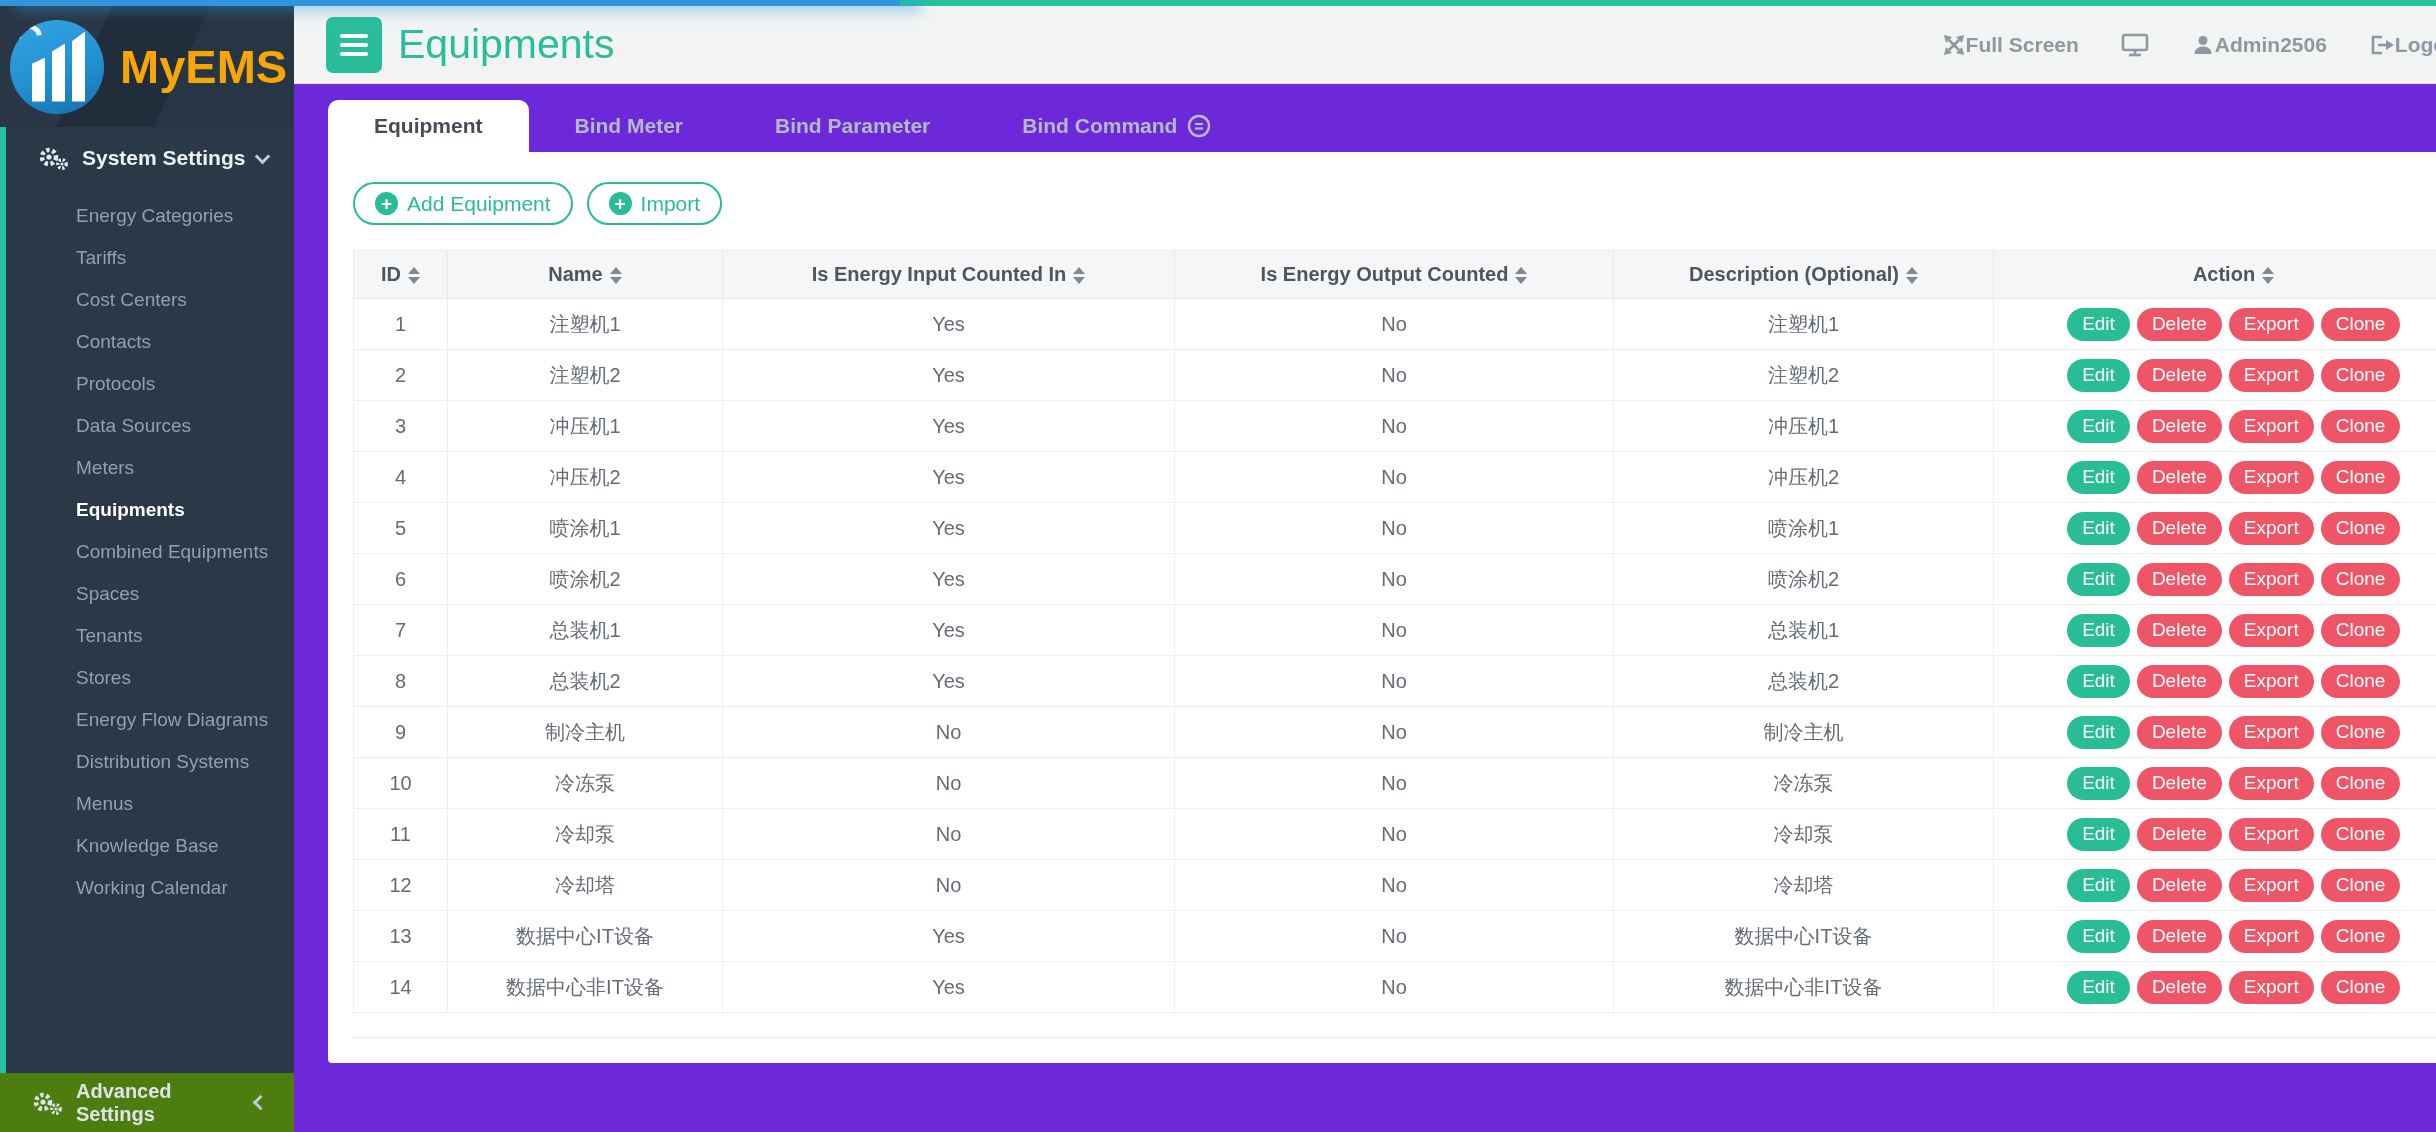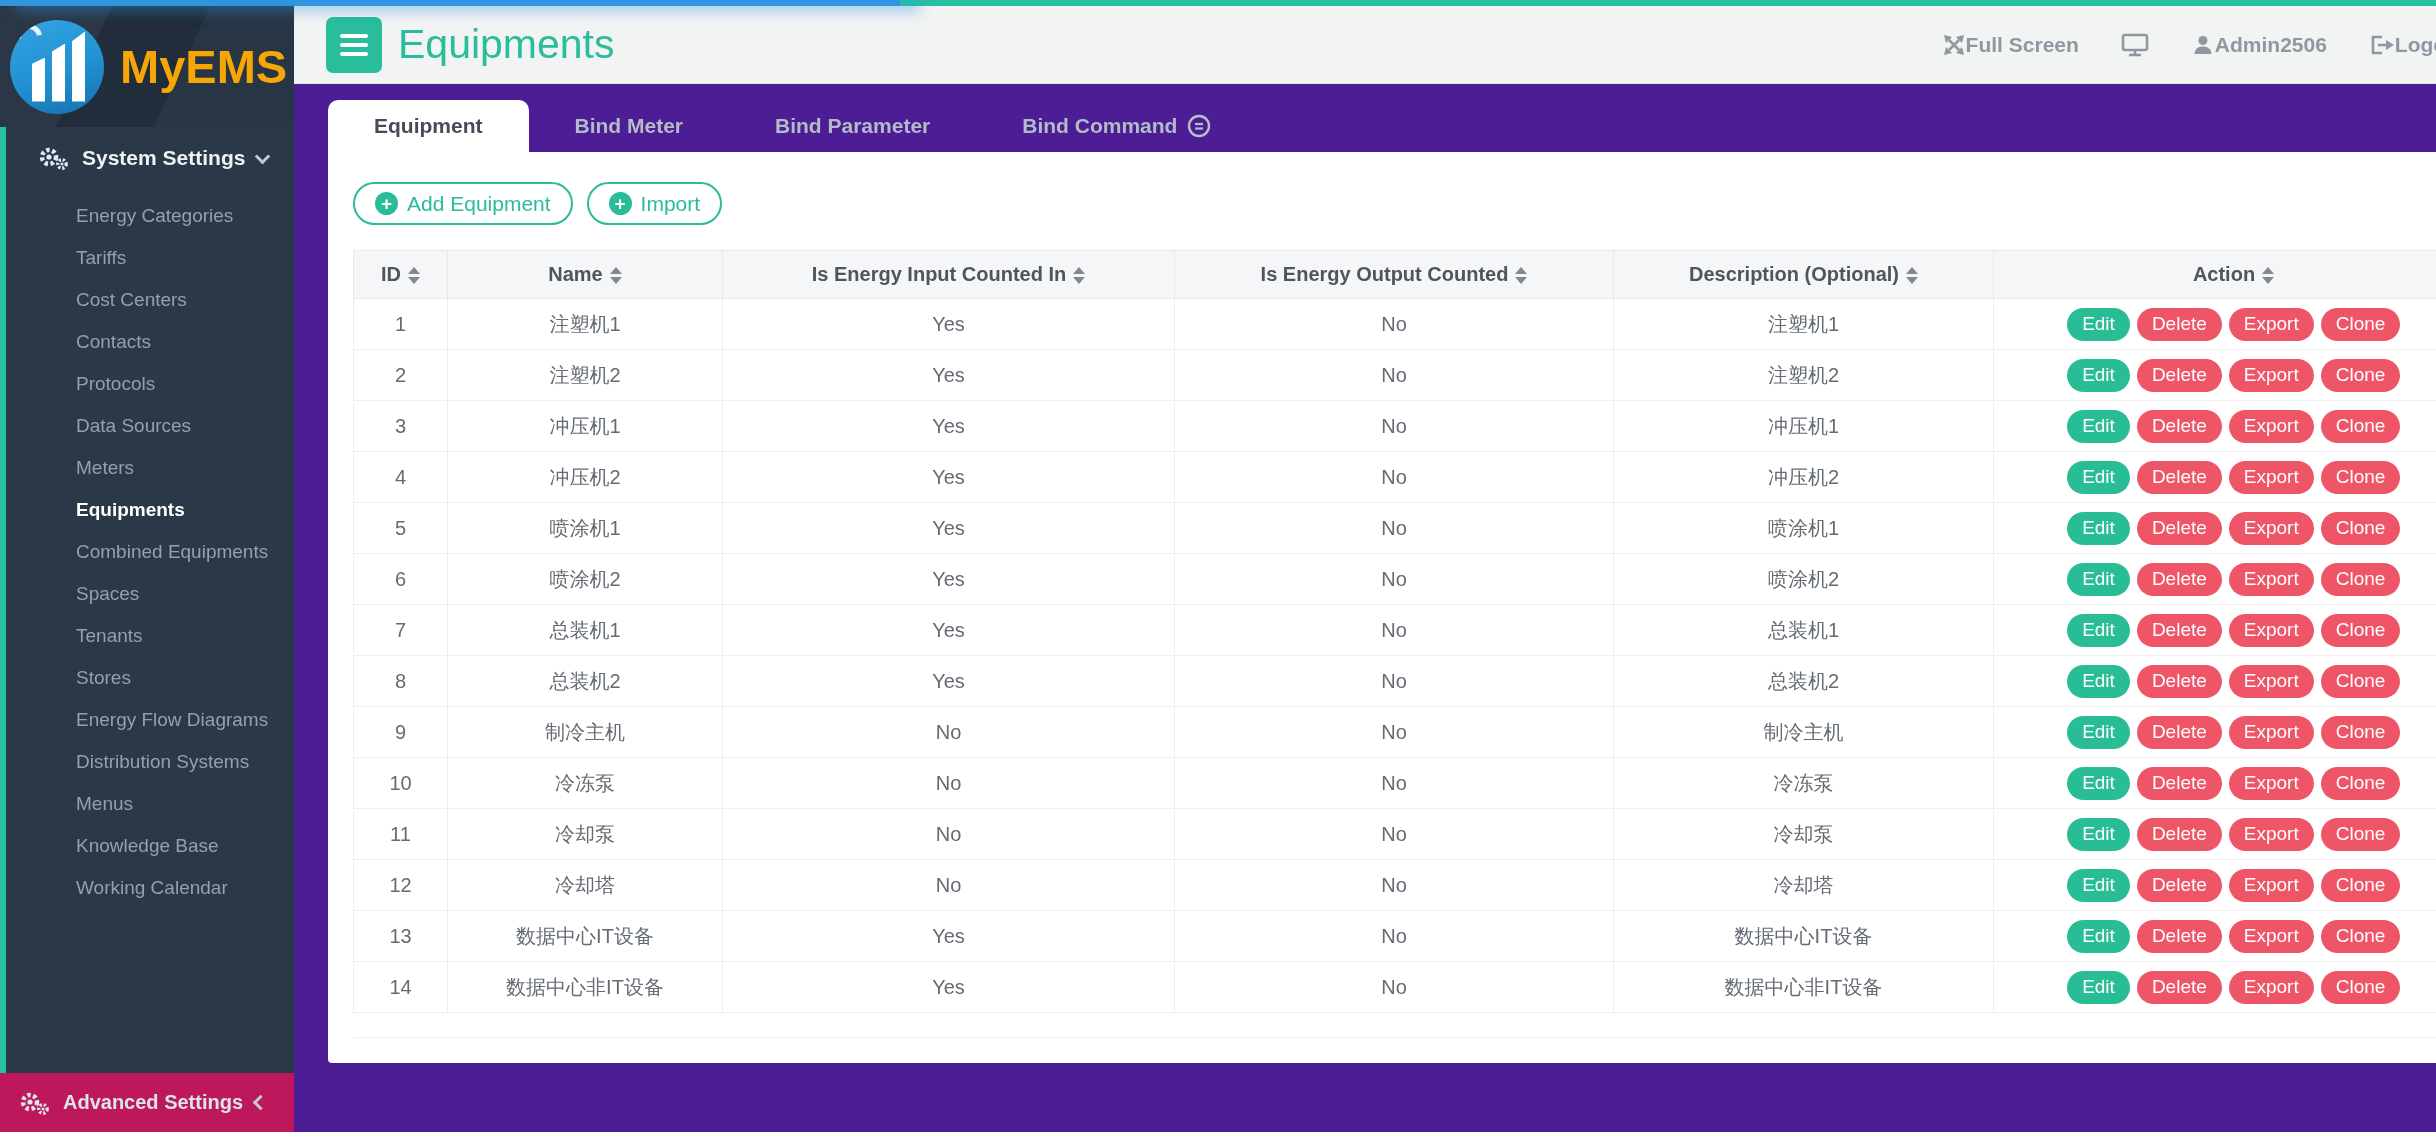--- a/index.html
+++ b/index.html
@@ -34,39 +34,39 @@
   .menu-group-header { height:62px; display:flex; align-items:center; padding:0 26px 0 32px; cursor:pointer; }
   .menu-group-header .glabel { color:#eef2f5; font-weight:bold; font-size:21px; margin-left:14px; }
   .chev { width:11px; height:11px; border-right:3px solid #c3cad2; border-bottom:3px solid #c3cad2; display:inline-block; }
   .chev.down { transform:rotate(45deg); margin-left:auto; margin-top:-4px; }
   .chev.left { transform:rotate(135deg); margin-left:auto; }
   .cogs { display:inline-flex; position:relative; width:30px; height:26px; flex:0 0 auto; }
   .menu-list { padding-top:6px; }
   .side-item { height:42px; line-height:42px; padding-left:70px; font-size:19px; color:#93a0ad;
     cursor:pointer; white-space:nowrap; }
   .side-item.active { color:#ffffff; font-weight:bold; }
-  .sidebar-footer { height:59px; background:#be185d; display:flex; align-items:center;
-    padding:0 28px 0 19px; cursor:pointer; }
+  .sidebar-footer { height:59px; background:#4d7c0f; display:flex; align-items:center;
+    padding:0 28px 0 32px; cursor:pointer; }
   .sidebar-footer .glabel { color:#dde4ea; font-weight:bold; font-size:20px; margin-left:14px; }
 
   
   .main { flex:1; display:flex; flex-direction:column; min-width:0; }
   .header { height:78px; background:#f2f3f3; border-bottom:1px solid #e2e3e4;
     display:flex; align-items:center; padding-left:32px; }
   .hamburger { width:56px; height:56px; border-radius:7px; background:#29bd9b; border:none; cursor:pointer;
     display:flex; flex-direction:column; justify-content:center; align-items:center; gap:5px; flex:0 0 auto; }
   .hamburger i { display:block; width:28px; height:4px; background:#fff; border-radius:2px; }
   .page-title { color:#2bbc9d; font-size:41px; font-weight:400; margin-left:16px; }
   .header-right { margin-left:auto; display:flex; align-items:center; gap:42px;
     color:#9097a0; font-size:21px; font-weight:bold; white-space:nowrap; }
   .hr-item { display:flex; align-items:center; cursor:pointer; }
   .hr-item svg { display:block; }
   .logout { margin-right:-30px; }
 
-  .content { flex:1; background:#4c1d95; padding:16px 0 0 34px; }
+  .content { flex:1; background:#6d28d9; padding:16px 0 0 34px; }
   .tabs { display:flex; }
   .tab { height:52px; display:flex; align-items:center; gap:10px; padding:0 46px;
     font-size:21px; font-weight:bold; color:#b3bbc7; cursor:pointer; }
   .tab.active { background:#ffffff; color:#454c57; border-radius:10px 10px 0 0; }
 
   .card { background:#ffffff; width:2120px; height:911px; padding:30px 0 0 25px; border-radius:0 4px 4px 4px; }
   .toolbar { display:flex; gap:14px; }
   .pill-btn { display:flex; align-items:center; gap:9px; height:43px; padding:0 20px;
     border:2px solid #2abb9b; border-radius:22px; background:#fff; color:#2abb9b;
     font-size:21px; cursor:pointer; font-family:inherit; }

